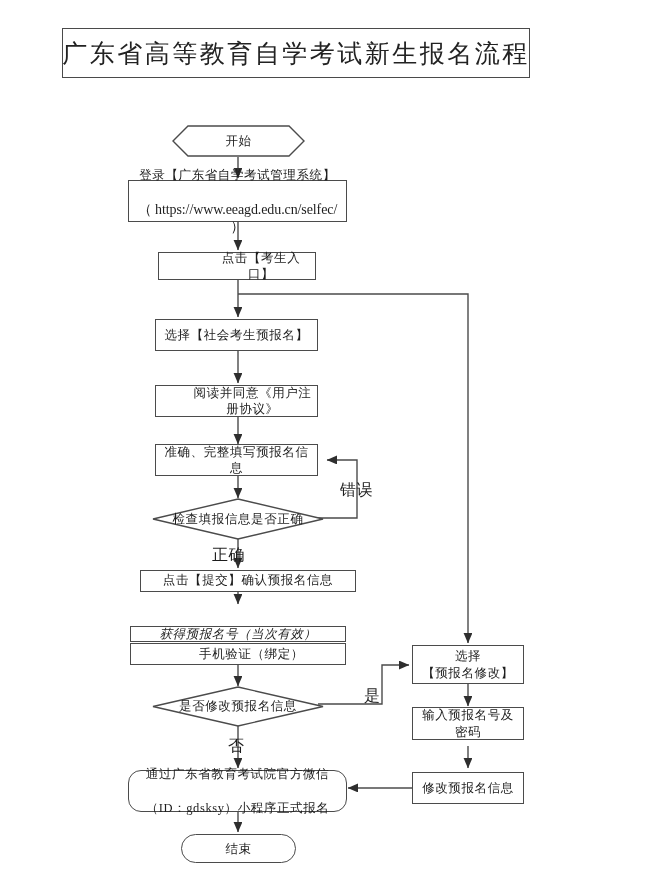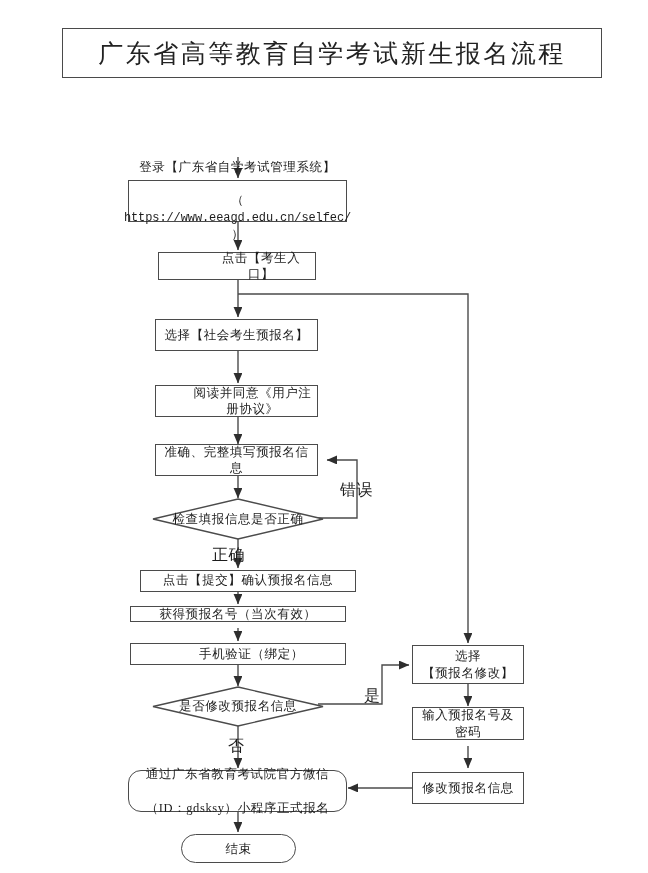--- a/index.html
+++ b/index.html
@@ -18,21 +18,21 @@
     height: 873px;
     background: #ffffff;
     overflow: hidden;
   }
 
   
   #title-box {
     position: absolute;
     left: 62px;
     top: 28px;
-    width: 540px;
+    width: 468px;
     height: 50px;
     border: 1.6px solid #4a4a4a;
     box-sizing: border-box;
     display: flex;
     align-items: center;
     justify-content: center;
   }
   #title-text {
     font-size: 25px;
     letter-spacing: 2.5px;
@@ -110,22 +110,22 @@
     color: #1d1d1d;
     background: transparent;
     white-space: nowrap;
   }
 
   
   .box-login .lbl {
     line-height: 17px;
   }
   .url-line {
-    font-family: Liberation Mono, monospace;
-    font-size: 12px;
+    font-family: Liberation Serif, serif;
+    font-size: 14px;
     letter-spacing: -0.1px;
   }
   .main-line {
     font-size: 12.5px;
     letter-spacing: 0.6px;
   }
 </style>
 </head>
 <body>
 
@@ -174,20 +174,26 @@
       <line x1="468" y1="684" x2="468" y2="706" marker-end="url(#ah)"></line>
 
       <line x1="468" y1="746" x2="468" y2="768" marker-end="url(#ah)"></line>
 
       <path d="M412,788 L348,788" marker-end="url(#ah)"></path>
 
       <line x1="238" y1="812" x2="238" y2="832" marker-end="url(#ah)"></line>
     </g>
   </svg>
 
+  <div class="shape-wrap" style="left:172px; top:125px; width:133px; height:32px;">
+    <svg width="133" height="32" viewBox="0 0 133 32" xmlns="http://www.w3.org/2000/svg">
+      <polygon points="16,1 117,1 132,16 117,31 16,31 1,16" fill="#ffffff" stroke="#4b4b4b" stroke-width="1.4"></polygon>
+    </svg>
+    <div class="shape-label">开始</div>
+  </div>
 
   <div class="node rect box-login two-line" style="left:128px; top:180px; width:219px; height:42px;">
     <div class="lbl">
       <div class="main-line">登录【广东省自学考试管理系统】</div>
       <div class="url-line">（ https://www.eeagd.edu.cn/selfec/ ）</div>
     </div>
   </div>
 
   <div class="node rect" style="left:158px; top:252px; width:158px; height:28px;padding-left:48px;">
     <div class="lbl">点击【考生入口】</div>
@@ -209,21 +215,21 @@
     <svg width="172" height="42" viewBox="0 0 172 42" xmlns="http://www.w3.org/2000/svg">
       <polygon points="86,1 171,21 86,41 1,21" fill="#ffffff" stroke="#4b4b4b" stroke-width="1.4"></polygon>
     </svg>
     <div class="shape-label">检查填报信息是否正确</div>
   </div>
 
   <div class="node rect" style="left:140px; top:570px; width:216px; height:22px;font-family:Liberation Mono, monospace;">
     <div class="lbl">点击【提交】确认预报名信息</div>
   </div>
 
-  <div class="node rect" style="left:130px; top:606px; width:216px; height:16px;">
+  <div class="node rect" style="left:130px; top:626px; width:216px; height:16px;font-style:italic;">
     <div class="lbl">获得预报名号（当次有效）</div>
   </div>
 
   <div class="node rect" style="left:130px; top:643px; width:216px; height:22px;padding-left:27px;">
     <div class="lbl">手机验证（绑定）</div>
   </div>
 
   <div class="shape-wrap" style="left:152px; top:686px; width:172px; height:41px;">
     <svg width="172" height="41" viewBox="0 0 172 41" xmlns="http://www.w3.org/2000/svg">
       <polygon points="86,1 171,20.5 86,40 1,20.5" fill="#ffffff" stroke="#4b4b4b" stroke-width="1.4"></polygon>

